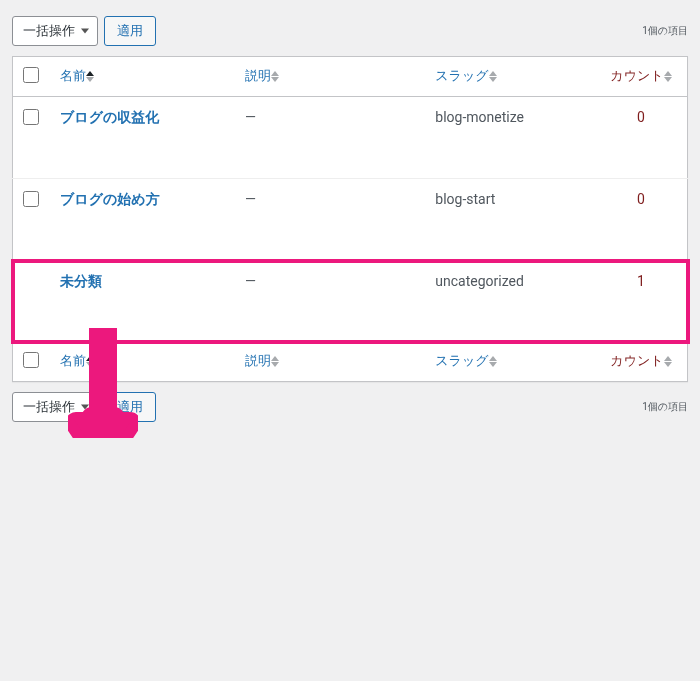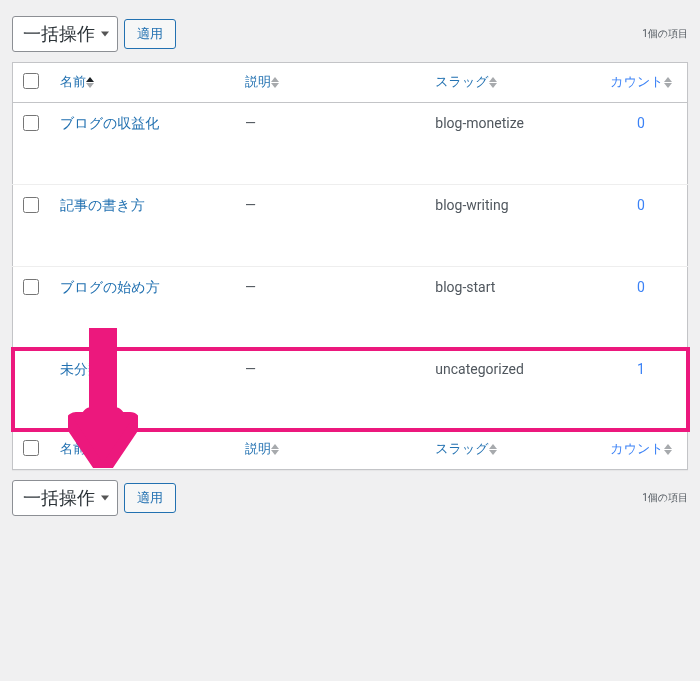--- a/index.html
+++ b/index.html
@@ -16,21 +16,21 @@
       justify-content: space-between;
       align-items: center;
       padding: 4px 0 10px;
     }
     .bottom-bar { padding: 10px 0 4px; }
     .actions { display: flex; gap: 6px; align-items: center; }
     .bulk-select {
       border: 1px solid #8c8f94;
       background: #fff;
       padding: 5px 22px 5px 10px;
-      font-size: 18px;
+      font-size: 13px;
       border-radius: 3px;
       position: relative;
       cursor: pointer;
       color: #2c3338;
     }
     .bulk-select::after {
       content: "";
       position: absolute;
       right: 8px;
       top: 50%;
@@ -77,22 +77,22 @@
       width: 16px; height: 16px;
       border: 1px solid #8c8f94;
       border-radius: 3px;
       cursor: pointer;
     }
     .col-name { width: 180px; }
     .col-desc { width: 185px; }
     .col-slug { width: 165px; }
     .col-count { width: 90px; text-align: center; }
     td.col-count { text-align: center; }
-    td.col-count a, th.col-count a { color: #3b82f6; text-decoration: none;}
-    .row-title { color: #2271b1; font-weight: 400; font-size: 14px; text-decoration: none; }
+    td.col-count a, th.col-count a { color: #7f1d1d; text-decoration: none;}
+    .row-title { color: #2271b1; font-weight: 700; font-size: 14px; text-decoration: none; }
     .sort-icon {
       display: inline-flex;
       flex-direction: column;
       line-height: 0;
       gap: 1px;
     }
     .sort-icon .tri-up, .sort-icon .tri-down {
       width: 0; height: 0;
       border-left: 4px solid transparent;
       border-right: 4px solid transparent;
@@ -174,27 +174,20 @@
           </a>
         </th>
       </tr>
     </thead>
     <tbody>
         <tr>
           <td class="col-check"><input type="checkbox" style=""></td>
           <td class="col-name"><a href="#" class="row-title">ブログの収益化</a></td>
           <td class="col-desc">—</td>
           <td class="col-slug">blog-monetize</td>
-          <td class="col-count"><a href="#">0</a></td>
-        </tr>
-        <tr>
-          <td class="col-check"><input type="checkbox" style=""></td>
-          <td class="col-name"><a href="#" class="row-title">記事の書き方</a></td>
-          <td class="col-desc">—</td>
-          <td class="col-slug">blog-writing</td>
           <td class="col-count"><a href="#">0</a></td>
         </tr>
         <tr>
           <td class="col-check"><input type="checkbox" style=""></td>
           <td class="col-name"><a href="#" class="row-title">ブログの始め方</a></td>
           <td class="col-desc">—</td>
           <td class="col-slug">blog-start</td>
           <td class="col-count"><a href="#">0</a></td>
         </tr>
         <tr class="highlight">

